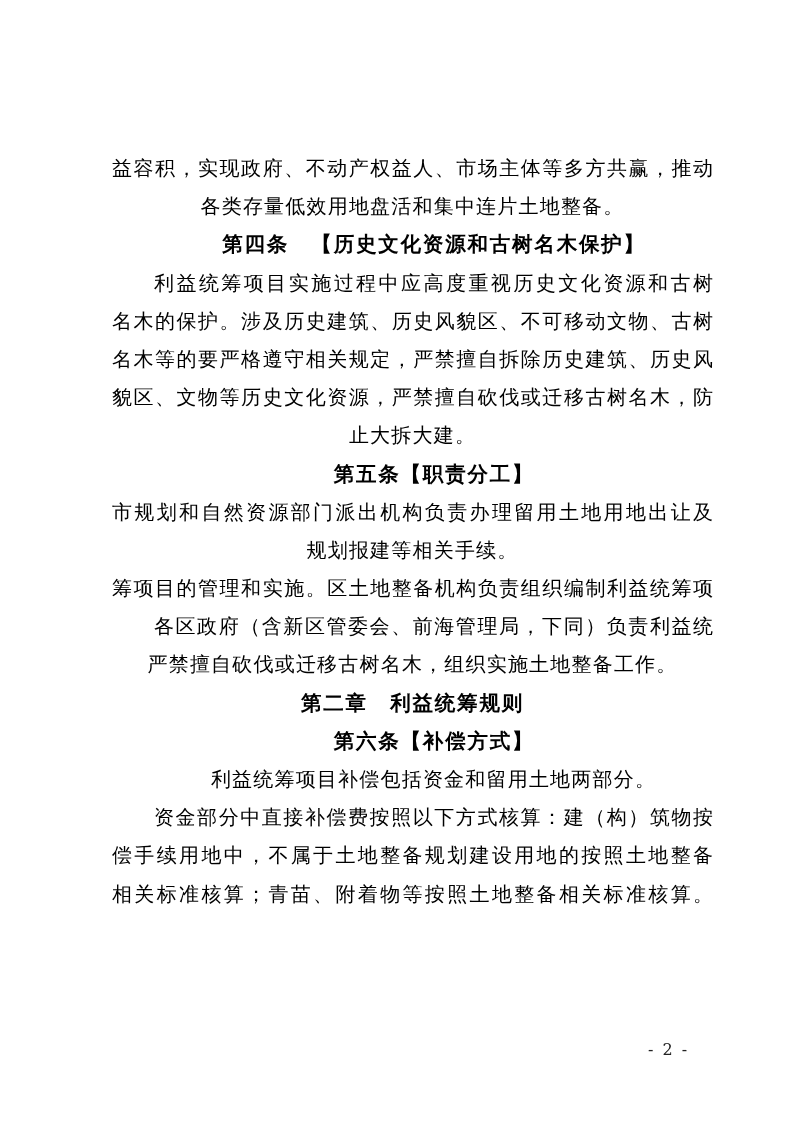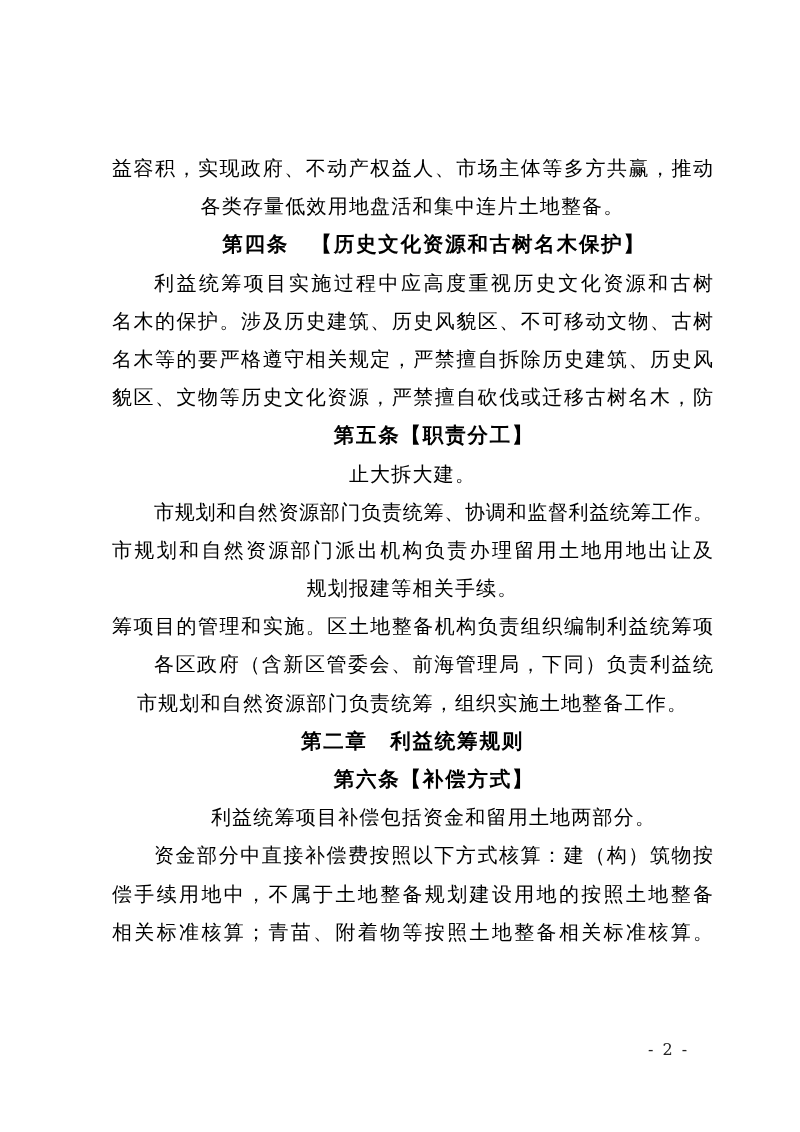--- a/index.html
+++ b/index.html
@@ -65,28 +65,27 @@
 
 <div class="page">
   <div class="content">
       <div class="line body full">益容积，实现政府、不动产权益人、市场主体等多方共赢，推动</div>
       <div class="line body">各类存量低效用地盘活和集中连片土地整备。</div>
       <div class="line heading indent">第四条　【历史文化资源和古树名木保护】</div>
       <div class="line body indent full">利益统筹项目实施过程中应高度重视历史文化资源和古树</div>
       <div class="line body full">名木的保护。涉及历史建筑、历史风貌区、不可移动文物、古树</div>
       <div class="line body full">名木等的要严格遵守相关规定，严禁擅自拆除历史建筑、历史风</div>
       <div class="line body full">貌区、文物等历史文化资源，严禁擅自砍伐或迁移古树名木，防</div>
+      <div class="line body">止大拆大建。</div>
       <div class="line heading indent">第五条【职责分工】</div>
-      <div class="line body">止大拆大建。</div>
-      <div class="line body indent full">市规划和自然资源部门负责统筹、协调和监督利益统筹工作。</div>
       <div class="line body full">市规划和自然资源部门派出机构负责办理留用土地用地出让及</div>
       <div class="line body">规划报建等相关手续。</div>
       <div class="line body full">筹项目的管理和实施。区土地整备机构负责组织编制利益统筹项</div>
       <div class="line body indent full">各区政府（含新区管委会、前海管理局，下同）负责利益统</div>
-      <div class="line body">市规划和自然资源部门负责统筹，组织实施土地整备工作。</div>
+      <div class="line body">严禁擅自砍伐或迁移古树名木，组织实施土地整备工作。</div>
       <div class="line chapter">第二章　利益统筹规则</div>
       <div class="line heading indent">第六条【补偿方式】</div>
       <div class="line body indent">利益统筹项目补偿包括资金和留用土地两部分。</div>
       <div class="line body indent full">资金部分中直接补偿费按照以下方式核算：建（构）筑物按</div>
       <div class="line body full">偿手续用地中，不属于土地整备规划建设用地的按照土地整备</div>
       <div class="line body full">相关标准核算；青苗、附着物等按照土地整备相关标准核算。</div>
     </div>
   <div class="page-number">- 2 -</div>
 </div>
 

